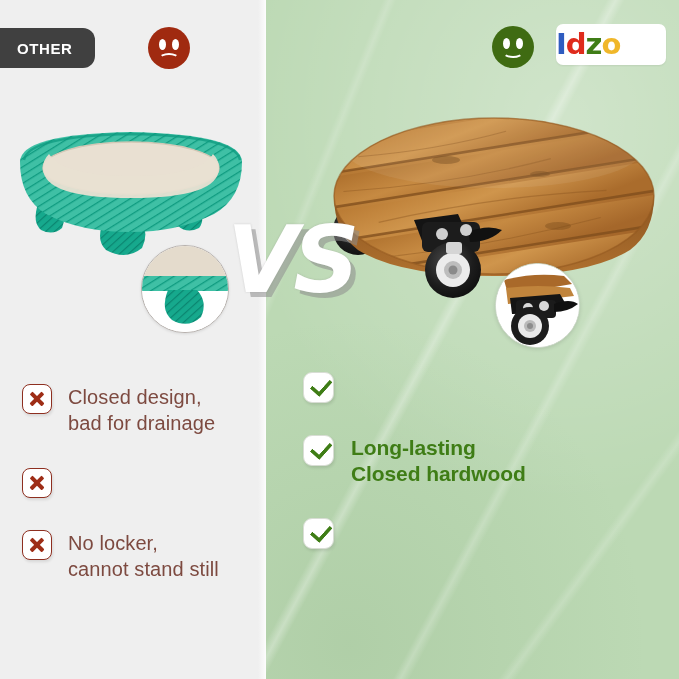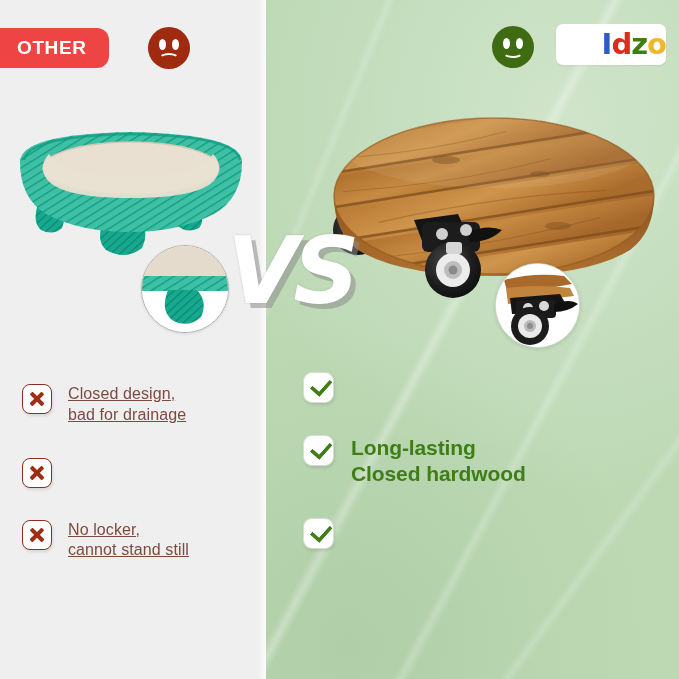--- a/index.html
+++ b/index.html
@@ -34,24 +34,24 @@
       linear-gradient(126deg,rgba(255,255,255,.0) 80%,rgba(255,255,255,.18) 81%,rgba(255,255,255,.0) 82%),
       linear-gradient(112deg,rgba(255,255,255,.0) 17%,rgba(255,255,255,.16) 18%,rgba(255,255,255,.0) 19%),
       radial-gradient(130% 90% at 72% 18%, rgba(255,255,255,.30), rgba(255,255,255,0) 62%),
       radial-gradient(120% 80% at 20% 95%, rgba(120,160,110,.18), rgba(255,255,255,0) 60%);
   }
 
   
   .other-badge{
     position:absolute; left:0; top:28px; height:40px;
     padding:0 22px 0 17px;
-    background:#ef4444;
+    background:#404040;
     border-radius:0 12px 12px 0;
     display:flex; align-items:center;
-    color:#ffffff; font-weight:bold; font-size:19px; letter-spacing:.6px;
+    color:#ffffff; font-weight:bold; font-size:15px; letter-spacing:.6px;
   }
   .face{
     position:absolute; width:42px; height:42px; border-radius:50%;
   }
   .face-sad{ left:148px; top:27px; background:#a02a10; }
   .face-happy{ left:492px; top:26px; background:#3f6b12; }
   .face .eye{
     position:absolute; width:7px; height:11px; border-radius:50%;
     background:#ffffff; top:12px;
   }
@@ -60,21 +60,21 @@
   .face .mouth{
     position:absolute; left:11px; width:20px; height:11px;
     border:2.2px solid #fff; border-radius:50%;
   }
   .face-sad .mouth{ top:26px; border-color:#fff transparent transparent transparent; }
   .face-happy .mouth{ top:21px; border-color:transparent transparent #fff transparent; }
 
   .logo-box{
     position:absolute; left:556px; top:24px; width:110px; height:41px;
     background:#ffffff; border-radius:7px;
-    display:flex; align-items:center; justify-content:flex-end;
+    display:flex; align-items:center; justify-content:flex-start;
     box-shadow:0 1px 2px rgba(0,0,0,.07);
   }
   .logo-txt{
     font-family:"DejaVu Sans", sans-serif;
     font-weight:bold; font-size:29px; line-height:1;
     letter-spacing:-1px;
   }
   .logo-txt .c1{ color:#2f5cc0; }
   .logo-txt .c2{ color:#df2b1c; }
   .logo-txt .c3{ color:#3f7d16; }
@@ -82,21 +82,20 @@
 
   
   .vs{
     position:absolute; left:227px; top:215px;
     font-family:"DejaVu Sans", sans-serif;
     font-weight:bold; font-style:italic; font-size:92px; line-height:1;
     color:#ffffff;
     text-shadow:5px 5px 0 rgba(140,140,140,.55), 0 0 2px rgba(120,120,120,.35);
     letter-spacing:-5px;
     z-index:9;
-    margin-top:11px;
   }
 
   
   .prod-left{ position:absolute; left:14px; top:122px; width:240px; height:150px; }
   .prod-right{ position:absolute; left:326px; top:108px; width:336px; height:218px; }
 
   .inset{
     position:absolute; border-radius:50%; overflow:hidden;
     background:#ffffff;
   }
@@ -136,23 +135,23 @@
   .ibox.x:after{ transform:translate(-50%,-50%) rotate(-45deg); }
 
   .ibox.chk:before{
     content:""; position:absolute; left:7px; top:6px;
     width:16px; height:8.5px;
     border-left:4.4px solid #3f7d16; border-bottom:4.4px solid #3f7d16;
     transform:rotate(-48deg); border-radius:1px;
   }
 
   .txt-left{
-    margin-left:16px; color:#7d4a40; font-size:16px; line-height:1.30;
+    margin-left:16px; color:#7d4a40; font-size:20px; line-height:1.30;
     font-family:"Liberation Sans", sans-serif; font-weight:normal;
-    letter-spacing:.1px; white-space:pre-line;text-decoration:underline;
+    letter-spacing:.1px; white-space:pre-line;
   }
   .txt-right{
     margin-left:17px; color:#3f7d16; font-size:21px; line-height:1.22;
     font-family:"Liberation Sans", sans-serif; font-weight:bold;
     letter-spacing:-.1px; white-space:pre-line;
   }
 </style>
 </head>
 <body>
 

